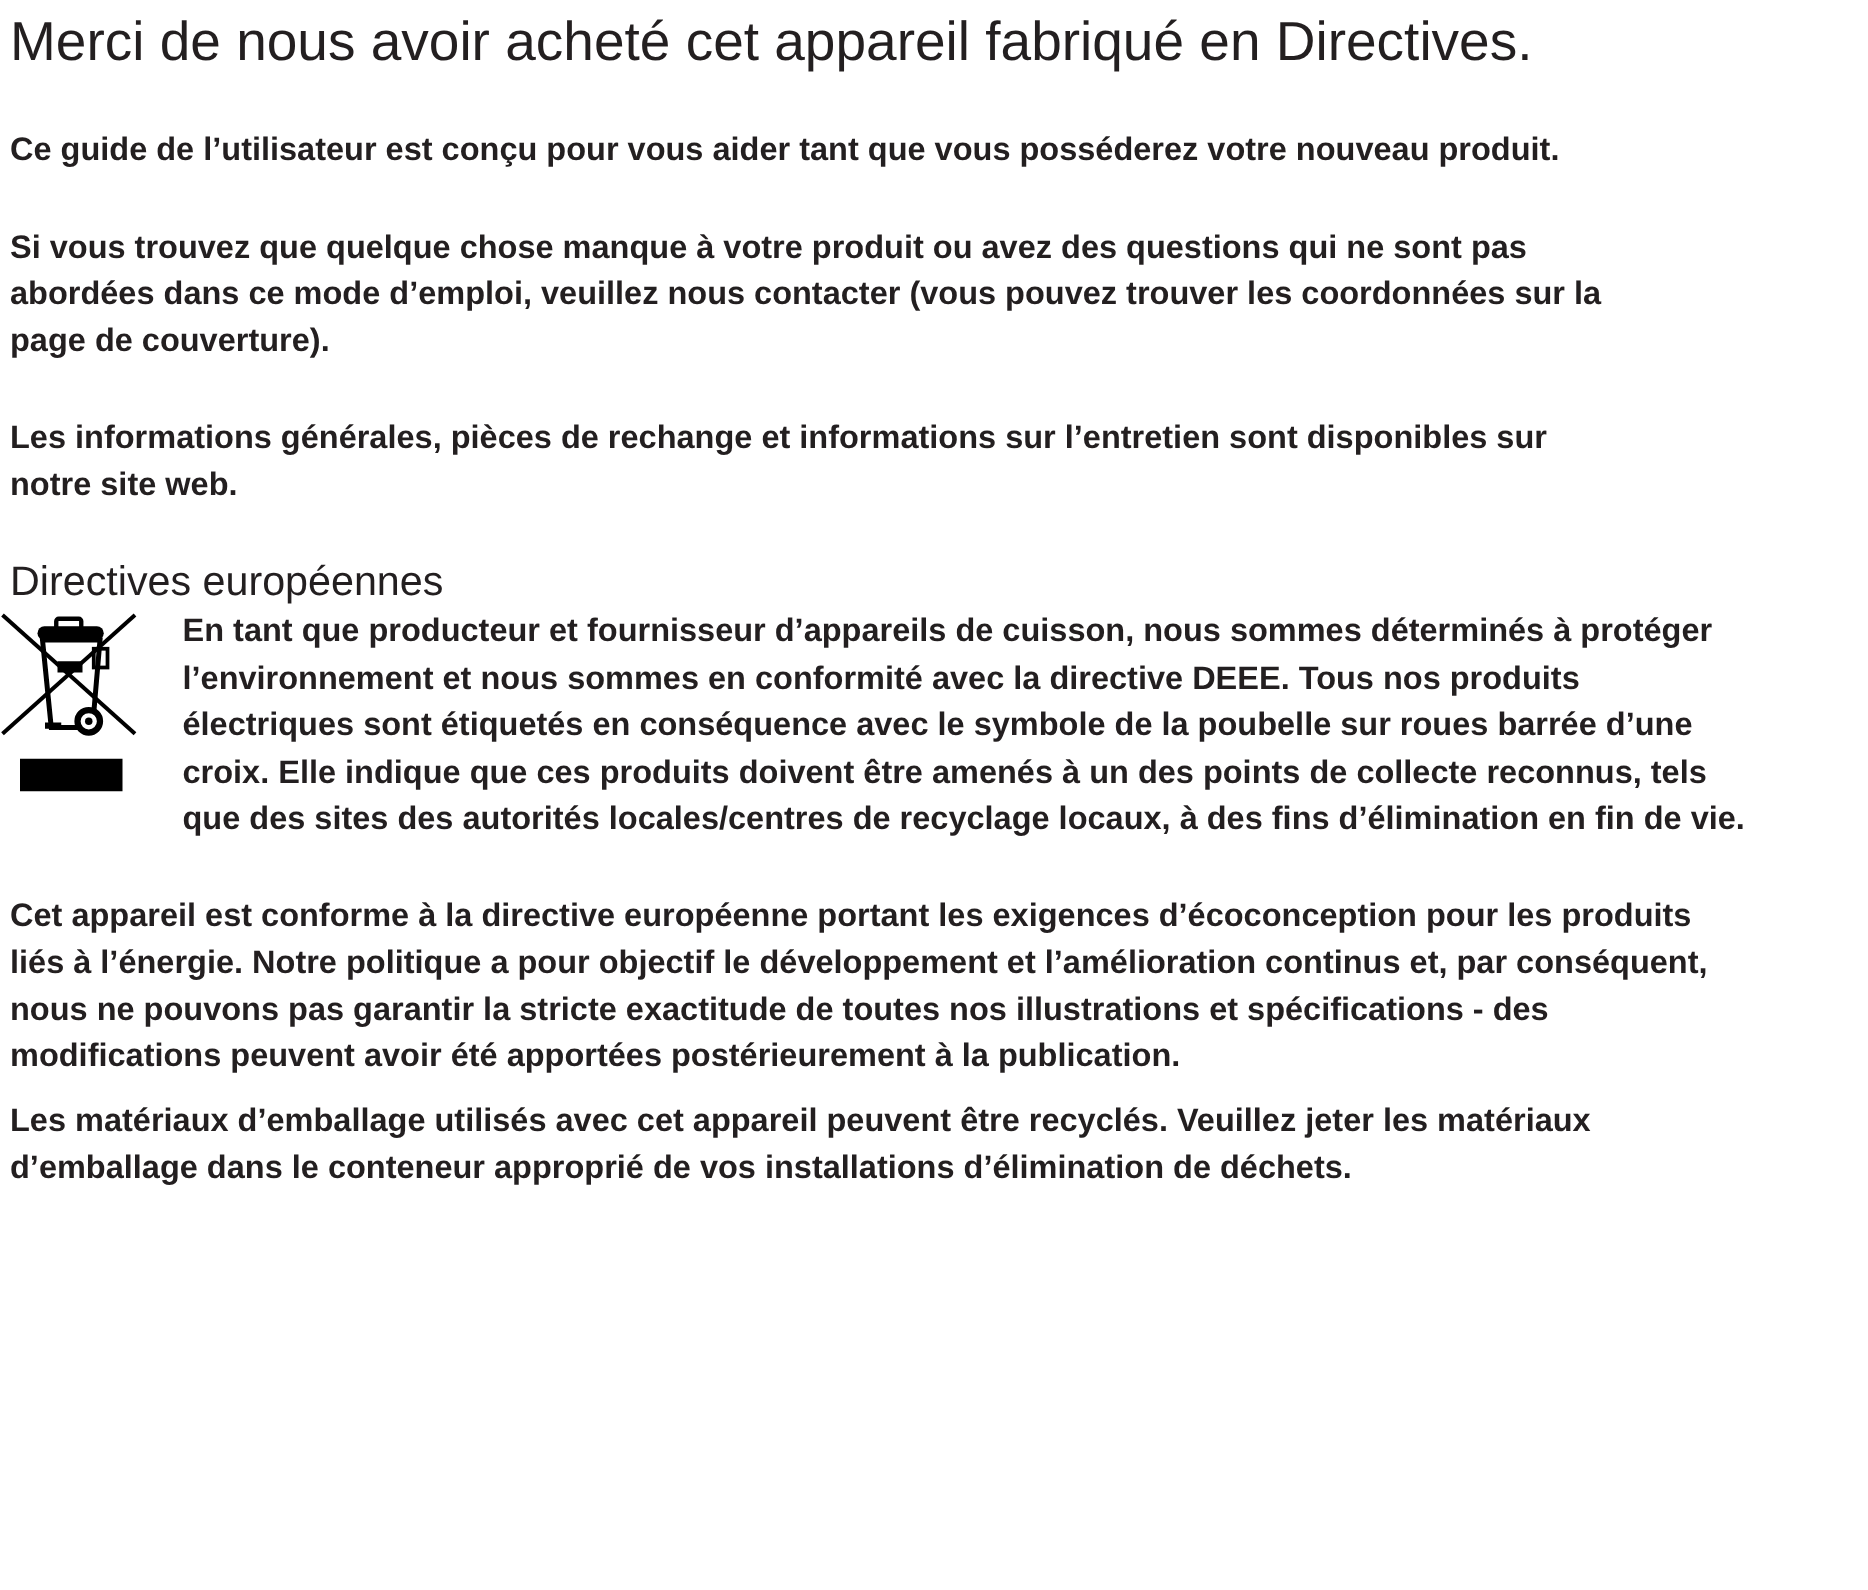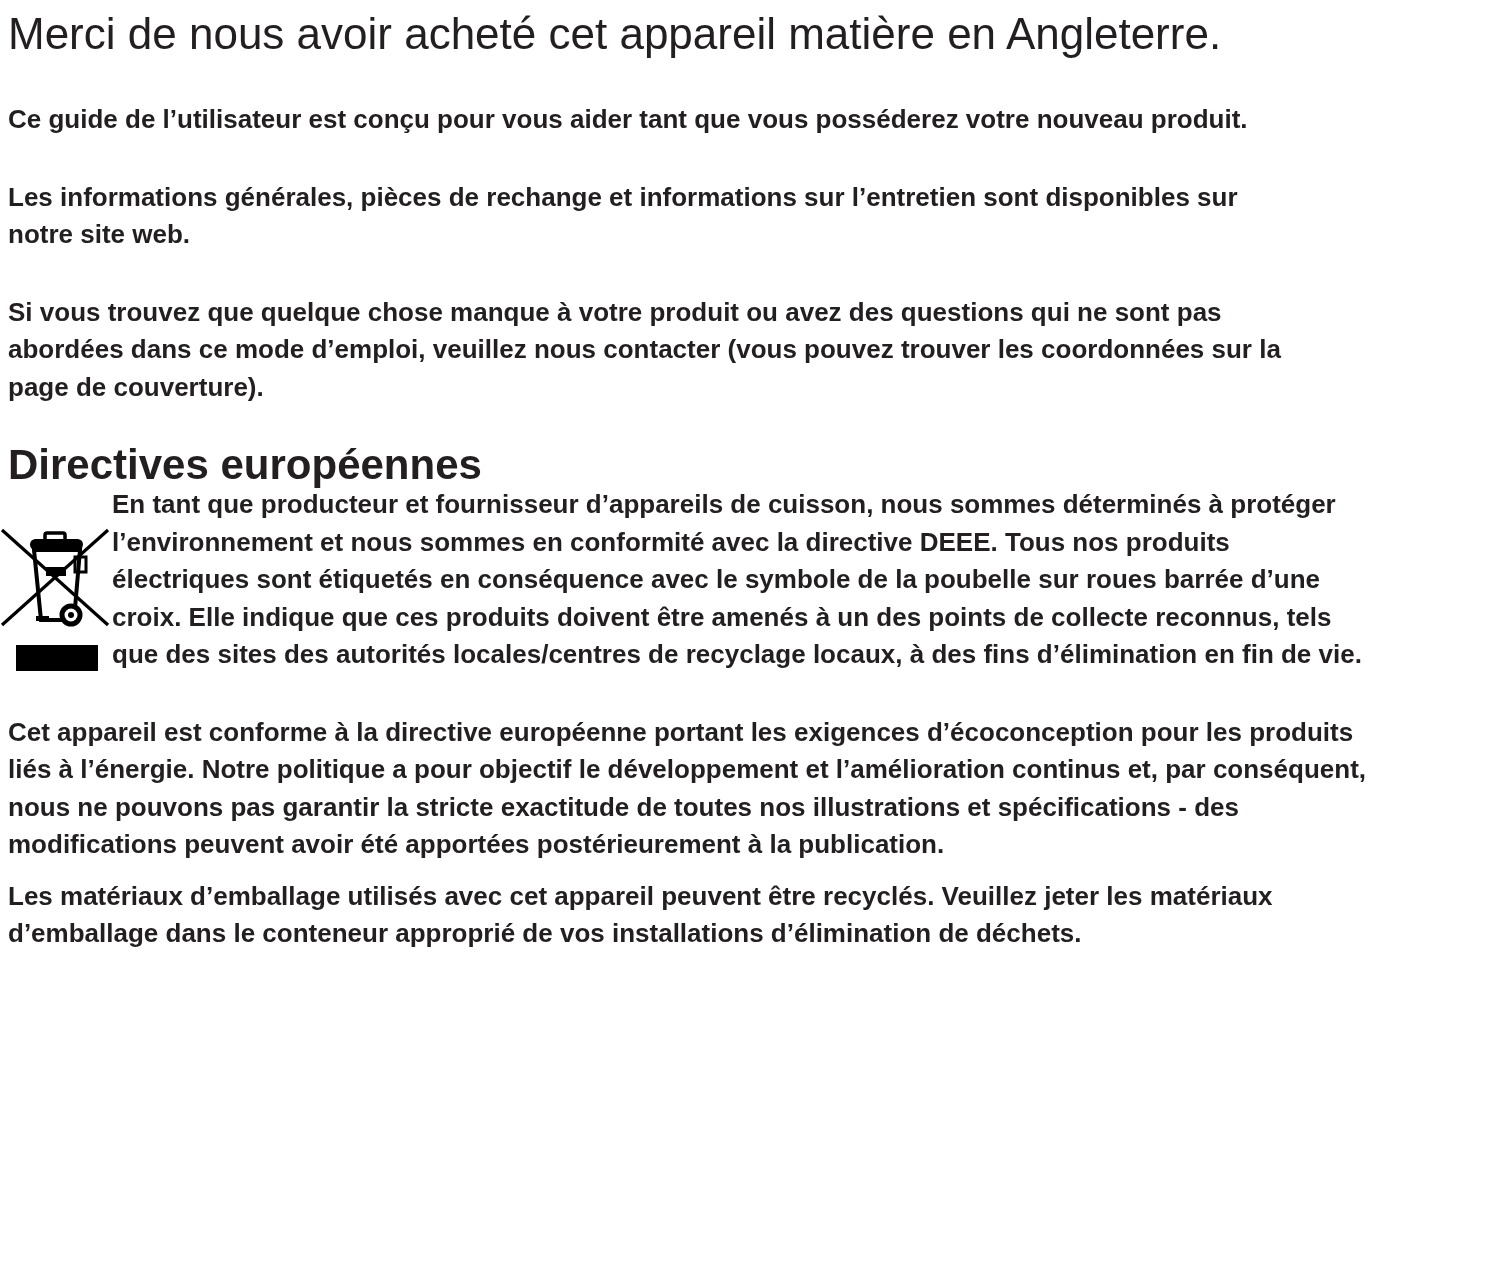--- a/index.html
+++ b/index.html
@@ -31,64 +31,65 @@
     font-size: 26px;
     font-weight: 700;
     line-height: 37.5px;
     margin: 40px 0 0 0;
     white-space: pre;
   }
   .para.first {
     margin-top: 39px;
   }
   .section-heading {
-    font-size: 42px;
-    font-weight: 700;
+    font-size: 33px;
+    font-weight: 400;
     line-height: 37.5px;
     margin: 40px 0 0 0;
     white-space: pre;
   }
   .tight {
     margin-top: 14px;
   }
   .weee-row {
     display: flex;
-    align-items: flex-end;
+    align-items: flex-start;
     margin-top: 2.5px;
+    gap: 34px;
   }
   .weee-icon-col {
     flex: 0 0 112px;
     width: 112px;
     margin-left: -8px;
     position: relative;
   }
   .weee-icon-col svg {
     display: block;
   }
   .weee-text {
     margin: 0;
     flex: 1 1 auto;
   }
 </style>
 </head>
 <body>
 
 <div class="page">
 
-  <h1 class="doc-title">Merci de nous avoir acheté cet appareil matière en Angleterre.</h1>
+  <h1 class="doc-title">Merci de nous avoir acheté cet appareil fabriqué en Directives.</h1>
 
   <p class="para first">Ce guide de l’utilisateur est conçu pour vous aider tant que vous posséderez votre nouveau produit.</p>
 
 
-  <p class="para">Les informations générales, pièces de rechange et informations sur l’entretien sont disponibles sur
-notre site web.</p>
-
   <p class="para">Si vous trouvez que quelque chose manque à votre produit ou avez des questions qui ne sont pas
 abordées dans ce mode d’emploi, veuillez nous contacter (vous pouvez trouver les coordonnées sur la
 page de couverture).</p>
+
+  <p class="para">Les informations générales, pièces de rechange et informations sur l’entretien sont disponibles sur
+notre site web.</p>
 
   <h2 class="section-heading">Directives européennes</h2>
 
   <div class="weee-row">
     <div class="weee-icon-col">
       <svg width="112" height="150" viewBox="0 0 112 150" xmlns="http://www.w3.org/2000/svg">
 
         <line x1="2" y1="6" x2="108" y2="101" stroke="#000" stroke-width="3.2"></line>
         <line x1="108" y1="6" x2="2" y2="101" stroke="#000" stroke-width="3.2"></line>
 

